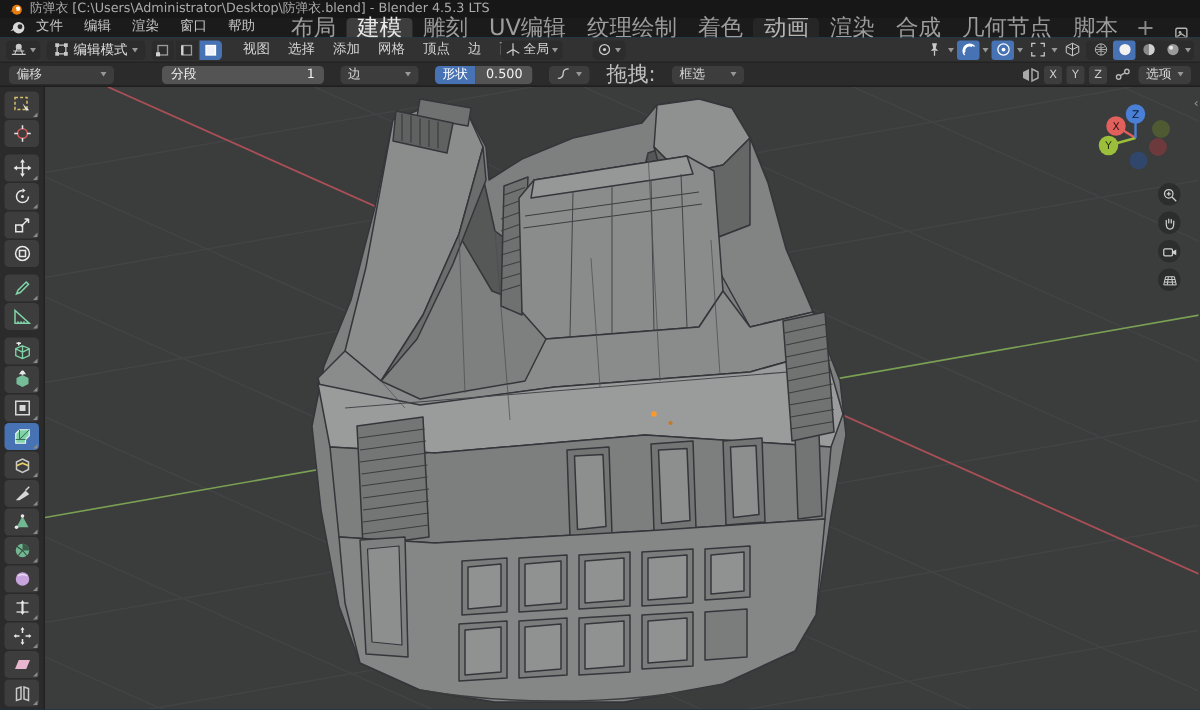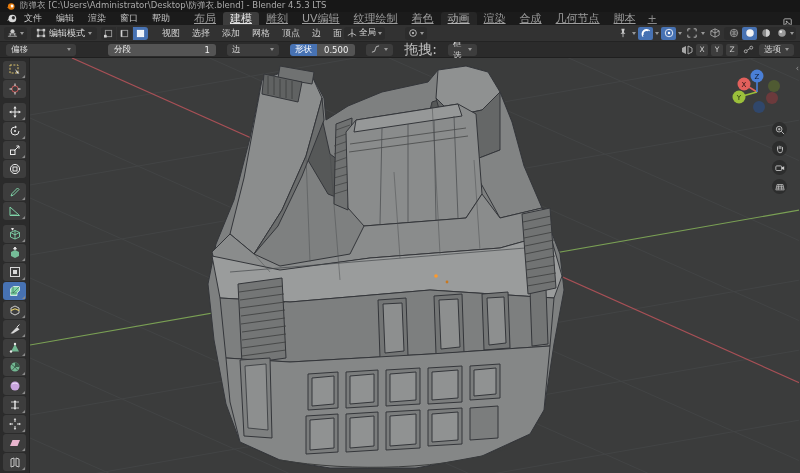--- a/index.html
+++ b/index.html
@@ -8,40 +8,40 @@
   #app { width:800px; height:473px; display:flex; flex-direction:column; background:#0369a1; }
 
   
   .titlebar { height:12px; background:#171717; display:flex; align-items:center; padding:0 6px; gap:5px; flex:0 0 auto; }
   .titlebar .ttext { font-size:8.5px; color:#ababab; white-space:nowrap; }
 
   
   .menubar { height:13px; background:#1b1b1b; display:flex; align-items:center; padding:0 6px; flex:0 0 auto; position:relative; }
   .menu-item { font-size:9px; color:#c6c6c6; padding:0 7px; line-height:13px; cursor:default; }
   .tabs { display:flex; align-items:flex-end; height:13px; margin-left:10px; }
-  .tab { font-size:11px; color:#9d9d9d; padding:1px 7px; line-height:11px; border-radius:3px 3px 0 0; white-space:nowrap;text-decoration:underline; }
+  .tab { font-size:15px; color:#9d9d9d; padding:1px 7px; line-height:11px; border-radius:3px 3px 0 0; white-space:nowrap; }
   .tab.active { background:#3d3d3d; color:#e8e8e8; }
   .tab.hover { background:#262626; color:#b5b5b5; }
   .tab.addbtn { color:#8a8a8a; padding:1px 5px; }
   .menubar-right { position:absolute; right:6px; top:1px; }
 
   
   .vph { height:17px; background:#323232; border-bottom:1px solid #232323; display:flex; align-items:center; padding:0 4px; gap:4px; flex:0 0 auto; position:relative; }
   .wbtn { height:13px; background:#2c2c2c; border-radius:3px; display:flex; align-items:center; padding:0 3px; gap:2px; }
   .caret { width:0; height:0; border-left:2.5px solid transparent; border-right:2.5px solid transparent; border-top:3px solid #989898; }
   .mode-dd { height:13px; background:#2c2c2c; border-radius:3px; display:flex; align-items:center; gap:3px; padding:0 5px; }
   .mode-dd span { font-size:9px; color:#dedede; }
   .selmode { display:flex; gap:1px; }
   .selbtn { width:15px; height:13px; background:#2c2c2c; display:flex; align-items:center; justify-content:center; }
   .selbtn:first-child { border-radius:3px 0 0 3px; }
   .selbtn:last-child { border-radius:0 3px 3px 0; }
   .selbtn.active { background:#4772b3; }
   .vph-menus { display:flex; margin-left:4px; }
   .vph-menu { font-size:9px; color:#d2d2d2; padding:0 6px; line-height:17px; }
-  .orient-group { position:absolute; left:344px; display:flex; gap:20px; align-items:flex-start; }
+  .orient-group { position:absolute; left:334px; display:flex; gap:20px; align-items:flex-start; }
   .vph-right { margin-left:auto; display:flex; align-items:center; gap:2px; }
   .hicon { width:15px; height:13px; display:flex; align-items:center; justify-content:center; border-radius:2px; }
   .hicon.on { background:#4772b3; }
   .shadegrp { display:flex; align-items:center; background:#2c2c2c; border-radius:3px; padding:0 2px; height:13px; gap:1px; }
 
   
   .toolh { height:16px; background:#2b2b2b; border-bottom:1px solid #1f1f1f; display:flex; align-items:center; padding:0 6px; gap:11px; flex:0 0 auto; }
   .dd { height:12px; background:#3d3d3d; border-radius:3px; display:flex; align-items:center; gap:4px; padding:0 5px; }
   .dd span { font-size:8.5px; color:#d8d8d8; }
   .slider { height:12px; width:108px; background:#545454; border-radius:3px; display:flex; align-items:center; justify-content:space-between; padding:0 6px;margin-left:21px; }
@@ -272,21 +272,21 @@
           <span>0.500</span>
         </div>
     </div>
     <div class="dd">
       <svg width="9" height="9" viewBox="0 0 10 10">
           <path d="M1,8 Q5,8 5,4 Q5,1 9,1" fill="none" stroke="#c9c9c9"></path>
         </svg>
       <div class="caret"></div>
     </div>
     <span class="lbl">拖拽:</span>
-    <div class="dd" style="width:29px;justify-content:space-between;">
+    <div class="dd" style="width:48px;justify-content:space-between;">
       <span>框选</span>
       <div class="caret"></div>
     </div>
 
     <div class="toolh-right">
       <svg width="12" height="12" viewBox="0 0 12 12">
         <path d="M5,2 L5,10 L1,8 L1,4 Z" fill="#a8a8a8"></path>
           <path d="M7,2 L7,10 L11,8 L11,4 Z" fill="none" stroke="#a8a8a8"></path>
       </svg>
       <div class="axbtn">X</div>

